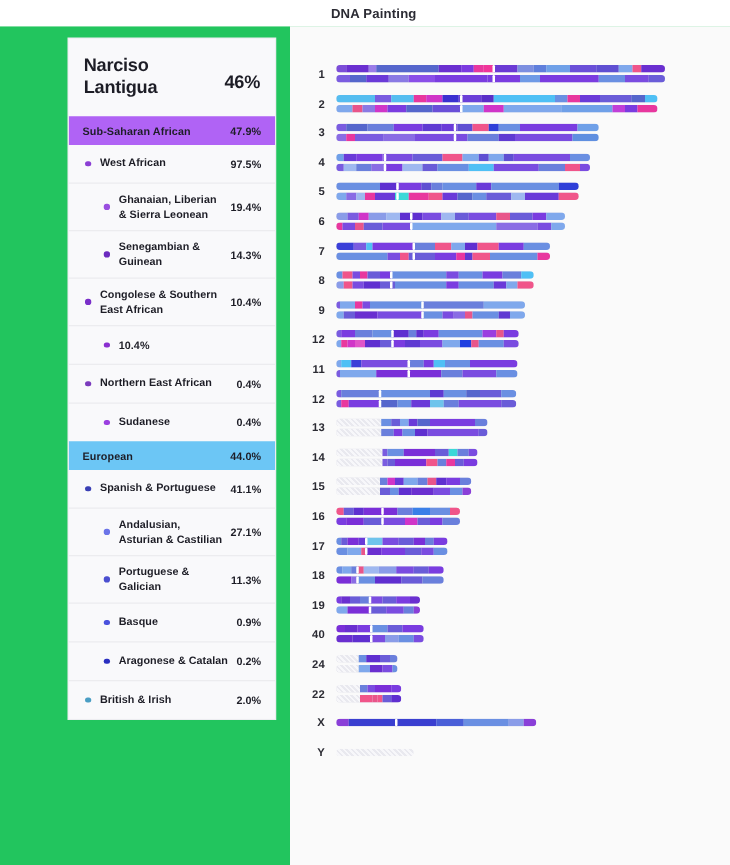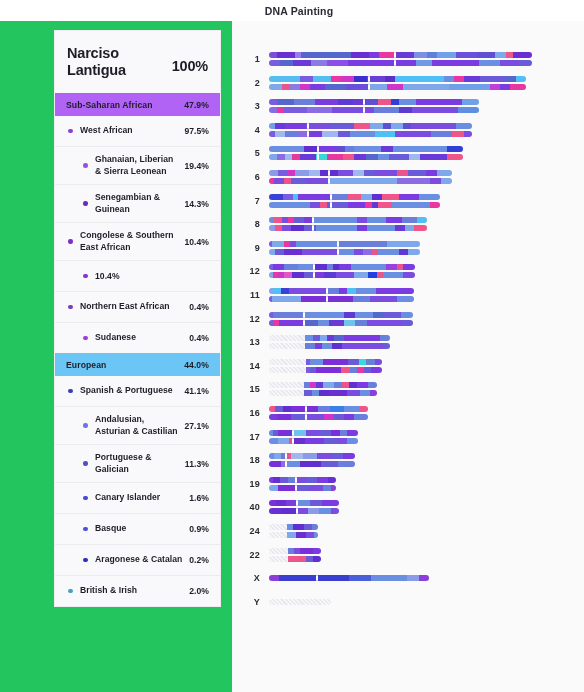--- a/index.html
+++ b/index.html
@@ -107,21 +107,21 @@
 
 <div id="app-header">
   <div id="app-title">DNA Painting</div>
 </div>
 
 <div id="content-area">
 
   <div id="ancestry-card">
     <div id="profile-row">
       <div id="profile-name">Narciso Lantigua</div>
-      <div id="profile-percent">100%</div>
+      <div id="profile-percent">46%</div>
     </div>
     <div id="ancestry-list">
         <div class="group-banner" style="background: rgb(176, 99, 245);">
           <span class="g-label">Sub-Saharan African</span>
           <span class="g-val">47.9%</span>
         </div>
         <div class="pop-row lvl1 no-rule">
           <span class="dot-cell">
             <span class="dot" style="background: rgb(139, 63, 212);"></span>
           </span>
@@ -186,27 +186,20 @@
           </span>
           <span class="pop-name">Andalusian, Asturian &amp; Castilian</span>
           <span class="pop-val">27.1%</span>
         </div>
         <div class="pop-row lvl2">
           <span class="dot-cell">
             <span class="dot" style="background: rgb(75, 79, 208);"></span>
           </span>
           <span class="pop-name">Portuguese &amp; Galician</span>
           <span class="pop-val">11.3%</span>
-        </div>
-        <div class="pop-row lvl2">
-          <span class="dot-cell">
-            <span class="dot" style="background: rgb(63, 73, 217);"></span>
-          </span>
-          <span class="pop-name">Canary Islander</span>
-          <span class="pop-val">1.6%</span>
         </div>
         <div class="pop-row lvl2">
           <span class="dot-cell">
             <span class="dot" style="background: rgb(74, 82, 221);"></span>
           </span>
           <span class="pop-name">Basque</span>
           <span class="pop-val">0.9%</span>
         </div>
         <div class="pop-row lvl2">
           <span class="dot-cell">

